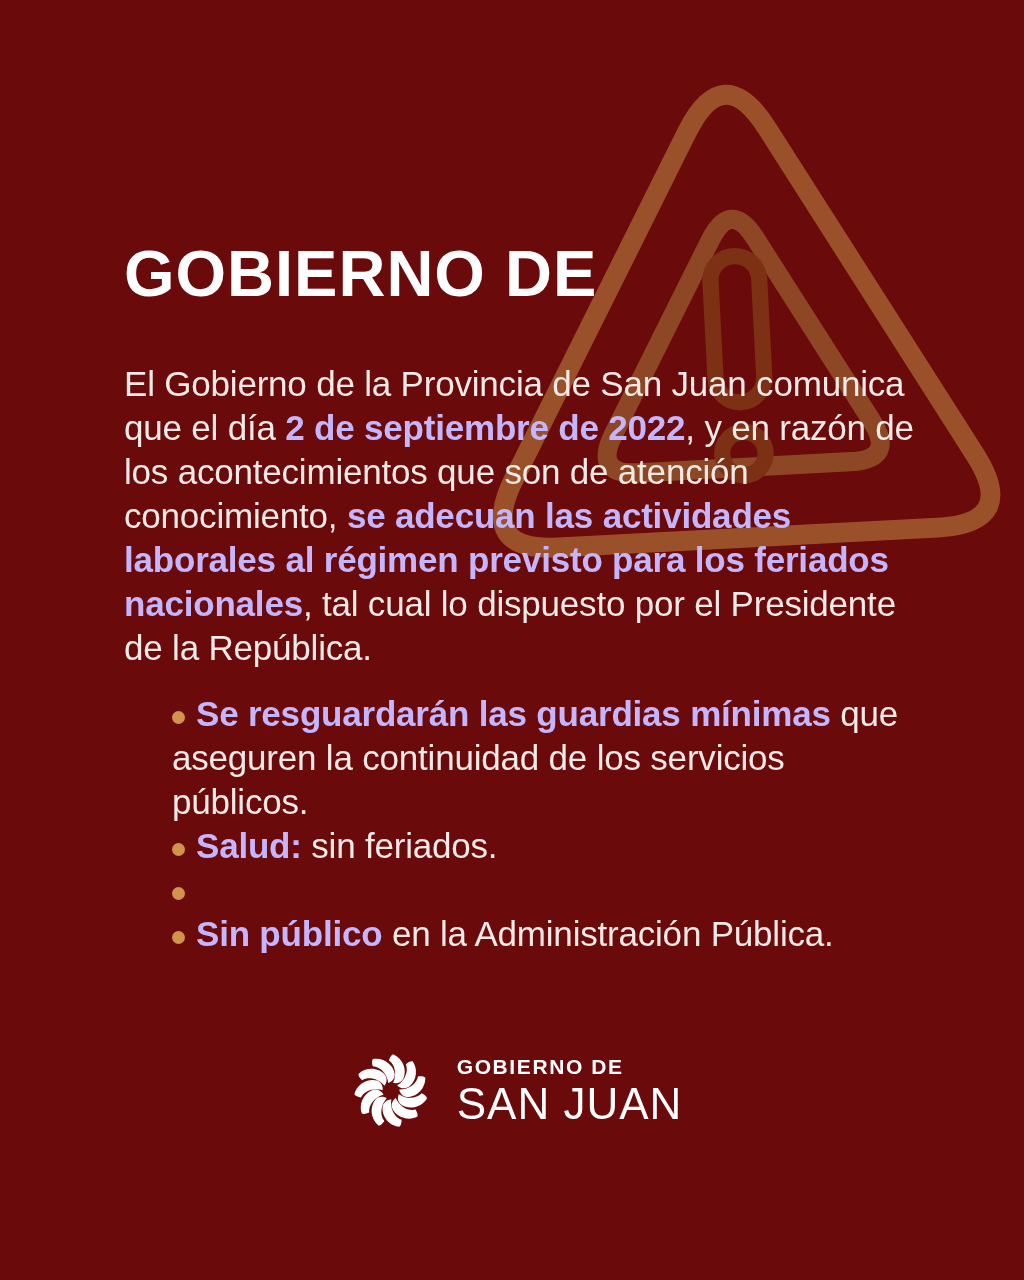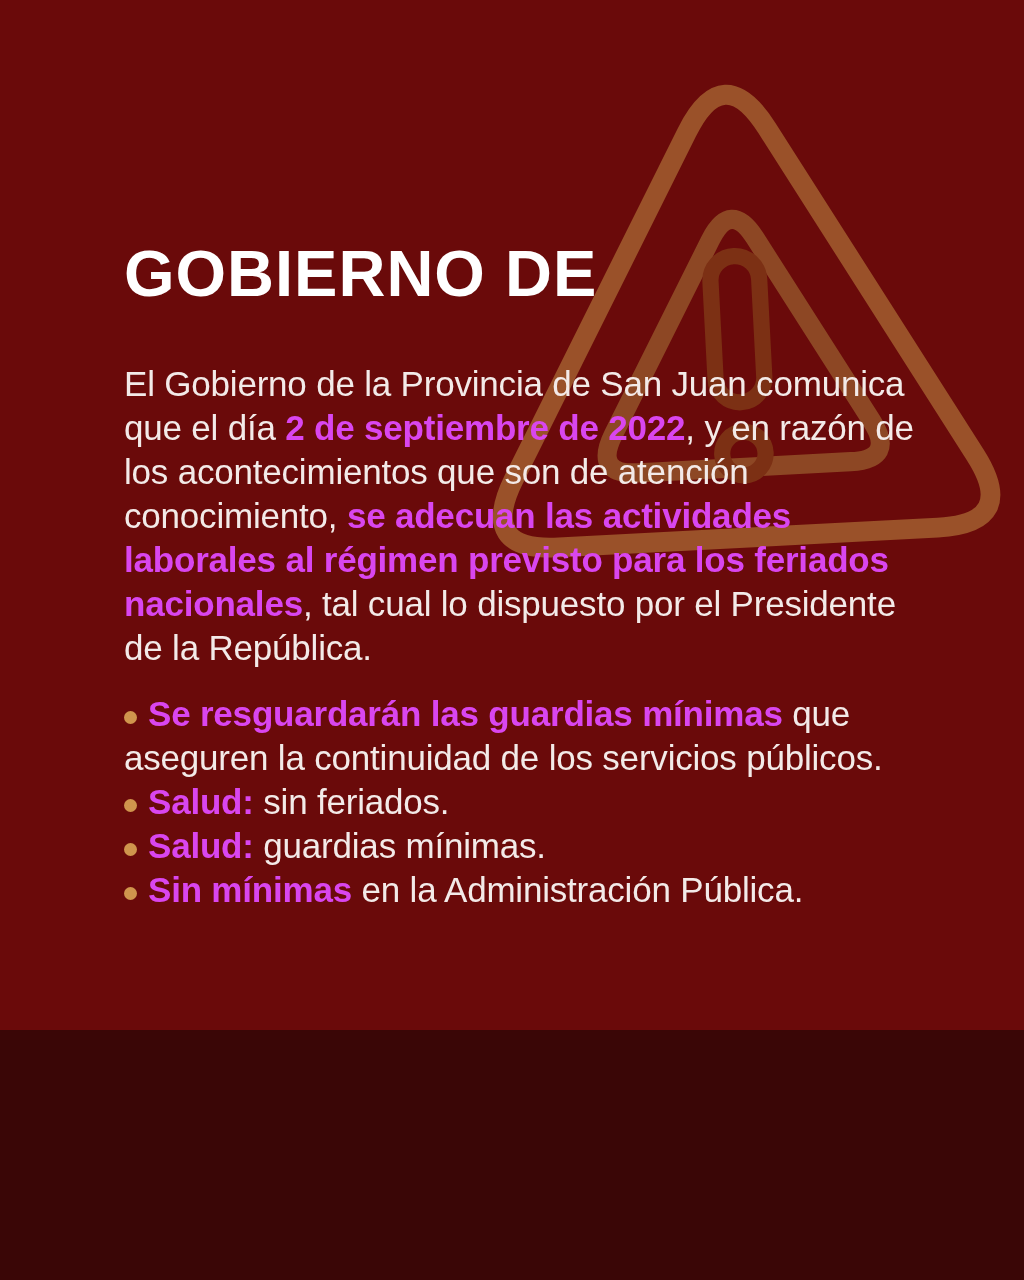--- a/index.html
+++ b/index.html
@@ -1,19 +1,19 @@
 <!DOCTYPE html>
 <html style="--background: #6a0a0a; --title-text: #ffffff; --body-text: #f3eae8; --bullet-dot: #d0954d; --watermark-outer: #9a5129; --watermark-inner: #8d4724; --watermark-exclamation: #7c3014; --logo-text: #ffffff;"><head>
 <meta charset="utf-8">
 <style>
   * { margin:0; padding:0; box-sizing:border-box; }
   html,body { background:#3a0606; }
   .canvas {
     position:relative;
-    width:1024px; height:1030px;
+    width:1024px; height:1280px;
     margin:0 auto;
     background:var(--background,#6a0a0a);
     overflow:hidden;
     font-family:"Liberation Sans", sans-serif;
   }
   
   .watermark {
     position:absolute;
     top:50px; left:456px;
     width:560px; height:506px;
@@ -33,24 +33,25 @@
     line-height:81px;
     letter-spacing:1px;
   }
   .body-par {
     margin-top:48px;
     color:var(--body-text,#f3eae8);
     font-size:35px;
     line-height:44px;
     letter-spacing:-0.2px;
   }
-  .body-par b, .bullet-text b { font-weight:700; color:#d946ef; }
+  .body-par b, .bullet-text b { font-weight:700; color:#c4b5fd; }
   .bullets {
     margin-top:22px;
     list-style:none;
+    margin-left:48px;
   }
   .bullets li {
     color:var(--body-text,#f3eae8);
     font-size:35px;
     line-height:44px;
     letter-spacing:-0.2px;
   }
   .dot {
     display:inline-block;
     width:13px; height:13px;
@@ -71,21 +72,21 @@
   }
   .logo-icon { width:98px; height:98px; flex:0 0 auto; }
   .logo-text { display:flex; flex-direction:column; }
   .logo-top {
     color:var(--logo-text,#ffffff);
     font-size:21px; font-weight:700;
     letter-spacing:1.6px;
   }
   .logo-bottom {
     color:var(--logo-text,#ffffff);
-    font-size:52px; font-weight:700;
+    font-size:44px; font-weight:400;
     letter-spacing:1px;
     margin-top:1px;
     line-height:48px;
   }
 </style>
 </head>
 <body>
 
 <div class="canvas">
 
@@ -108,24 +109,24 @@
     <p class="body-par"><span>El Gobierno de la Provincia de San Juan comunica que el día </span><b>2 de septiembre de 2022</b><span>, y en razón de los acontecimientos que son de atención conocimiento, </span><b>se adecuan las actividades laborales al régimen previsto para los feriados nacionales</b><span>, tal cual lo dispuesto por el Presidente de la República.</span></p>
 
     <ul class="bullets">
       <li>
         <span class="dot"></span><span class="bullet-text"><b>Se resguardarán las guardias mínimas</b><span> que aseguren la continuidad de los servicios públicos.</span></span>
       </li>
       <li>
         <span class="dot"></span><span class="bullet-text"><b>Salud:</b><span> sin feriados.</span></span>
       </li>
       <li>
-        <span class="dot"></span><span class="bullet-text"><b>Salud:</b><span> guardias mínimas.</span></span>
+        <span class="dot"></span>
       </li>
       <li>
-        <span class="dot"></span><span class="bullet-text"><b>Sin mínimas</b><span> en la Administración Pública.</span></span>
+        <span class="dot"></span><span class="bullet-text"><b>Sin público</b><span> en la Administración Pública.</span></span>
       </li>
     </ul>
 
   </div>
 
   <div class="logo">
     <svg class="logo-icon" viewBox="0 0 96 96" xmlns="http://www.w3.org/2000/svg">
       <g transform="translate(48 48)" fill="#ffffff">
         <g id="petal">
           <path d="M 2 -36 C 12 -32 16 -20 12 -12 C 10 -8 5 -7 2 -8 C 6 -16 4 -26 -2 -30 C -1 -33 0 -35 2 -36 Z"></path>

